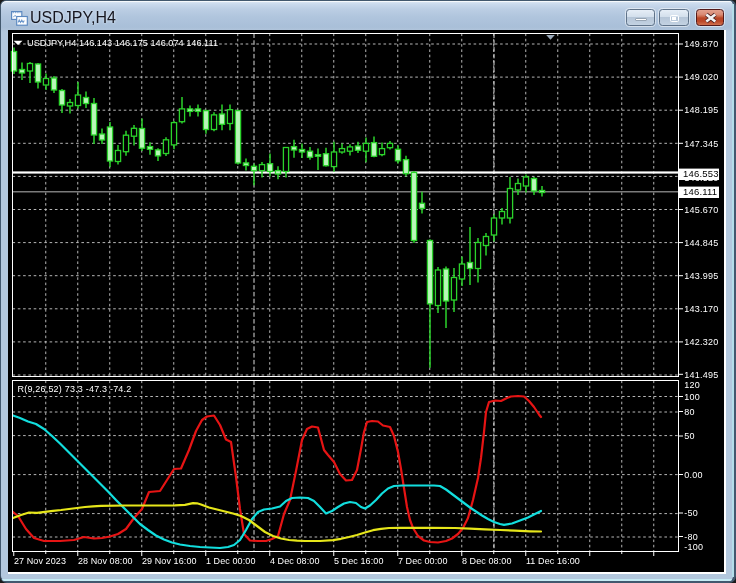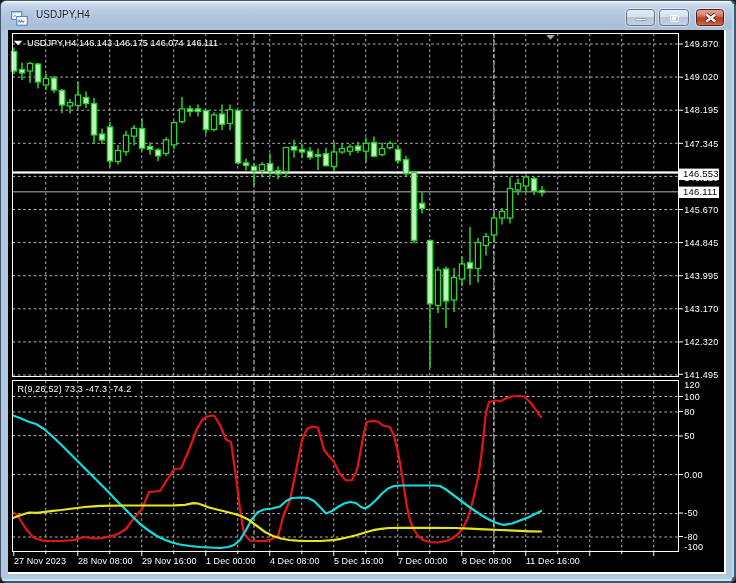--- a/index.html
+++ b/index.html
@@ -1,20 +1,20 @@
 <!DOCTYPE html>
 <html><head><meta charset="utf-8"><style>
 html,body{margin:0;padding:0;width:736px;height:583px;overflow:hidden;background:#1a1a1a;font-family:"Liberation Sans",sans-serif;}
 div,svg{position:absolute;}
 #win{left:0;top:0;width:732px;height:580px;border:1px solid #42586e;border-right:3px solid #42586e;border-bottom:2px solid #42586e;border-radius:6px 6px 7px 7px;
 background:linear-gradient(180deg,#dfe9f5 0,#cadaed 3px,#bccee4 8px,#b0c5dd 16px,#a9bfd8 26px,#b2c6dc 30px,#b3c8de 31px,#b3c8de 100%);
 box-shadow:inset 0 1px 0 rgba(255,255,255,.75);}
 #cyanline{left:2px;width:730px;top:578.8px;height:2.6px;background:#c6ecf5;border-radius:0 0 6px 6px;}
 #client{left:8px;top:30px;width:716px;height:542px;background:#000;border-right:2px solid #fff;border-bottom:2px solid #fff;}
-#title{left:36px;top:8.5px;font-size:10px;color:#16161f;text-shadow:0 0 3px #e9f3fc;}
+#title{left:30px;top:8.5px;font-size:16px;color:#16161f;text-shadow:0 0 3px #e9f3fc;}
 .g{stroke:#c0c0c0;stroke-width:0.95;stroke-dasharray:2.6 2.7;}
 .ax{font-size:9px;fill:#ffffff;letter-spacing:.25px;}
 .axb{font-size:9.5px;fill:#000000;letter-spacing:.2px;}
 .tx{font-size:9px;fill:#ffffff;letter-spacing:.1px;}
 .hd{font-size:9.2px;fill:#ffffff;letter-spacing:0;}
 .hd2{font-size:9px;fill:#ffffff;letter-spacing:.2px;}
 .btn{top:9px;height:17px;border:1px solid #5f7288;border-radius:3.5px;box-sizing:border-box;box-shadow:0 0 0 1px rgba(255,255,255,.5);}
 .btn.std{background:linear-gradient(180deg,#e6eef7 0,#d3dfec 45%,#b6c6d8 50%,#c3d2e2 100%);}
 </style></head>
 <body>

